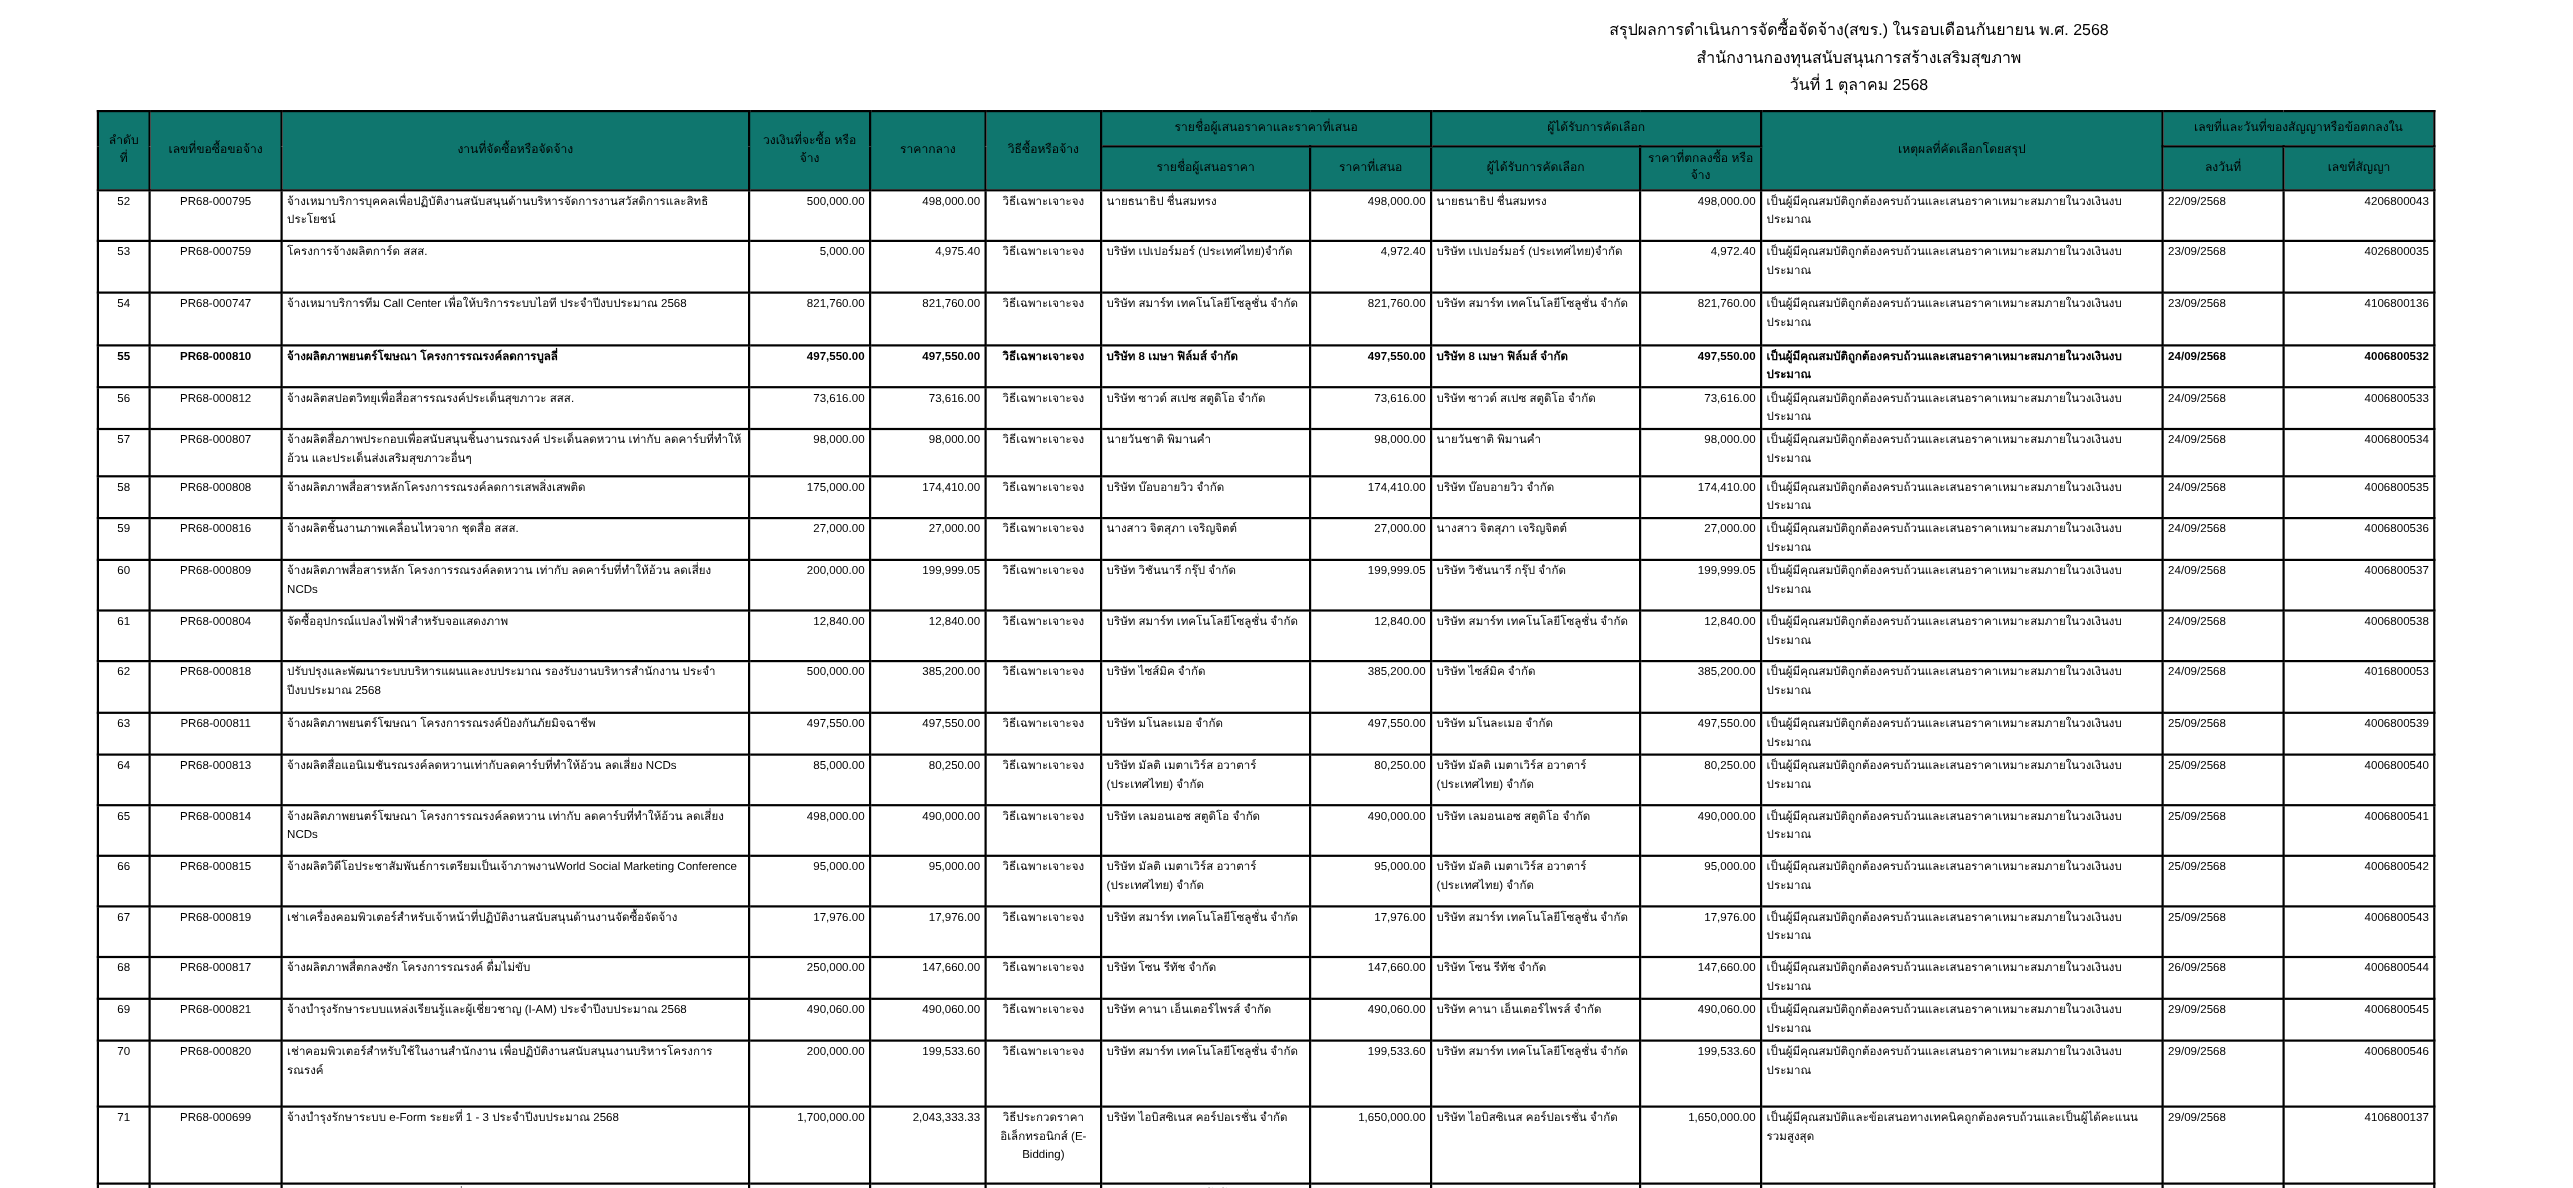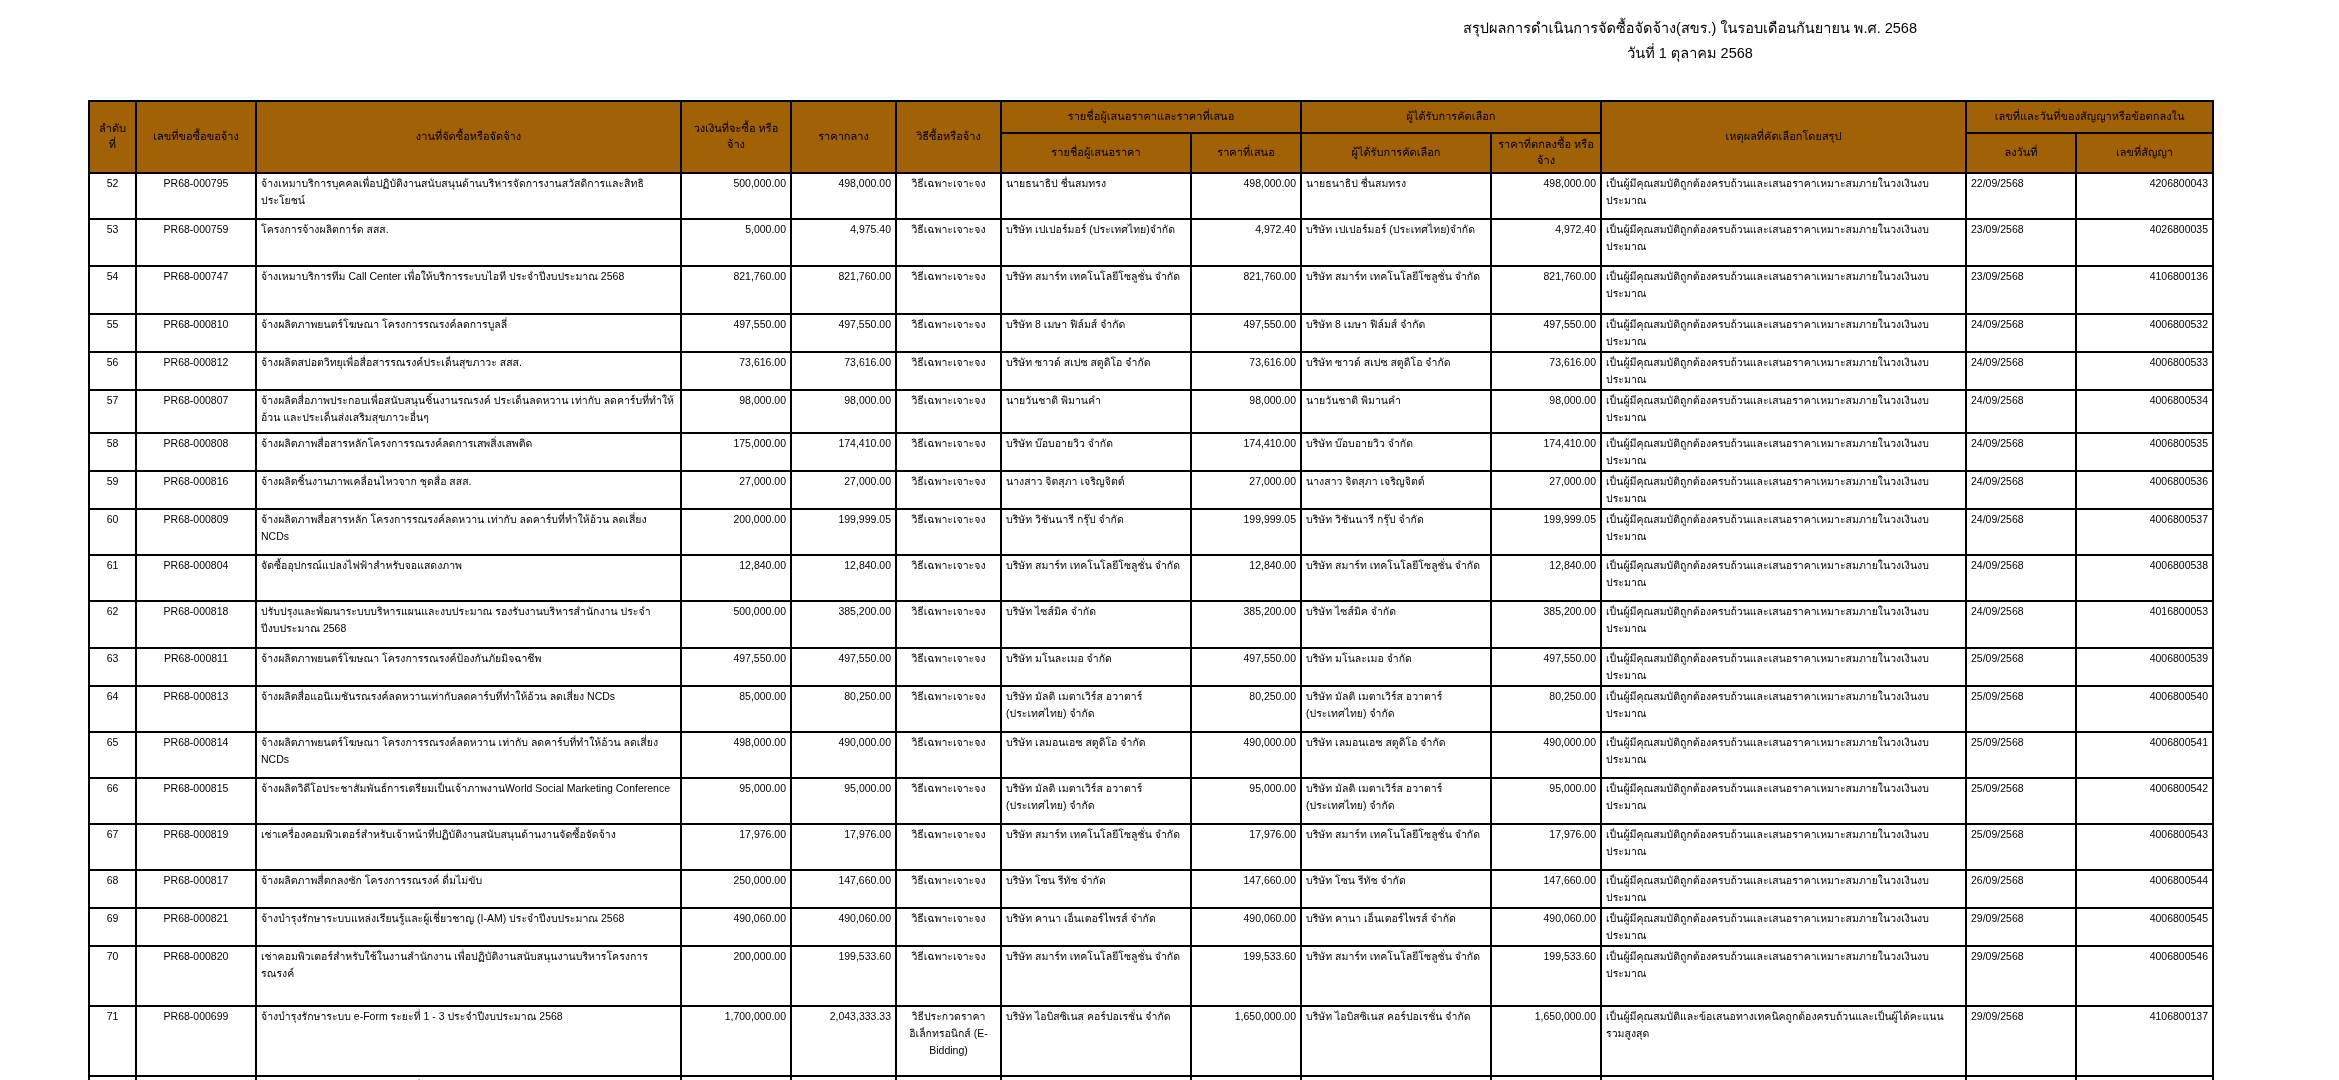--- a/index.html
+++ b/index.html
@@ -26,21 +26,21 @@
     table-layout:fixed;
     font-size:10.5px;
   }
   table.report th, table.report td {
     border:2px solid #000;
     padding:1px 4px;
     overflow:hidden;
     word-wrap:break-word;
   }
   table.report thead th {
-    background:#a16207;
+    background:#0f766e;
     font-weight:normal;
     vertical-align:middle;
     font-size:11px;
     line-height:1.45;
   }
   table.report tbody td {
     vertical-align:top;
     line-height:1.62;
     background:#ffffff;
   }
@@ -48,20 +48,21 @@
   .c-right  { text-align:right; }
   .c-center { text-align:center; }
   tr.h1 { height:32px; }
   tr.h2 { height:40px; }
 </style>
 </head>
 <body>
 
 <div class="title-block">
   <div>สรุปผลการดำเนินการจัดซื้อจัดจ้าง(สขร.) ในรอบเดือนกันยายน พ.ศ. 2568</div>
+  <div>สำนักงานกองทุนสนับสนุนการสร้างเสริมสุขภาพ</div>
   <div>วันที่ 1 ตุลาคม 2568</div>
 </div>
 
 <table class="report">
   <colgroup>
     <col style="width:47px">
       <col style="width:120px">
       <col style="width:425px">
     <col style="width:110px">
       <col style="width:105px">
@@ -135,21 +136,21 @@
         <td class="c-right">821,760.00</td>
         <td class="c-center">วิธีเฉพาะเจาะจง</td>
         <td class="c-left">บริษัท สมาร์ท เทคโนโลยีโซลูชั่น จำกัด</td>
         <td class="c-right">821,760.00</td>
         <td class="c-left">บริษัท สมาร์ท เทคโนโลยีโซลูชั่น จำกัด</td>
         <td class="c-right">821,760.00</td>
         <td class="c-left">เป็นผู้มีคุณสมบัติถูกต้องครบถ้วนและเสนอราคาเหมาะสมภายในวงเงินงบประมาณ</td>
         <td class="c-left">23/09/2568</td>
         <td class="c-right">4106800136</td>
       </tr>
-      <tr style="height: 24px;">
+      <tr style="height: 24px; font-weight: bold;">
         <td class="c-center">55</td>
         <td class="c-center">PR68-000810</td>
         <td class="c-left">จ้างผลิตภาพยนตร์โฆษณา โครงการรณรงค์ลดการบูลลี่</td>
         <td class="c-right">497,550.00</td>
         <td class="c-right">497,550.00</td>
         <td class="c-center">วิธีเฉพาะเจาะจง</td>
         <td class="c-left">บริษัท 8 เมษา ฟิล์มส์ จำกัด</td>
         <td class="c-right">497,550.00</td>
         <td class="c-left">บริษัท 8 เมษา ฟิล์มส์ จำกัด</td>
         <td class="c-right">497,550.00</td>

